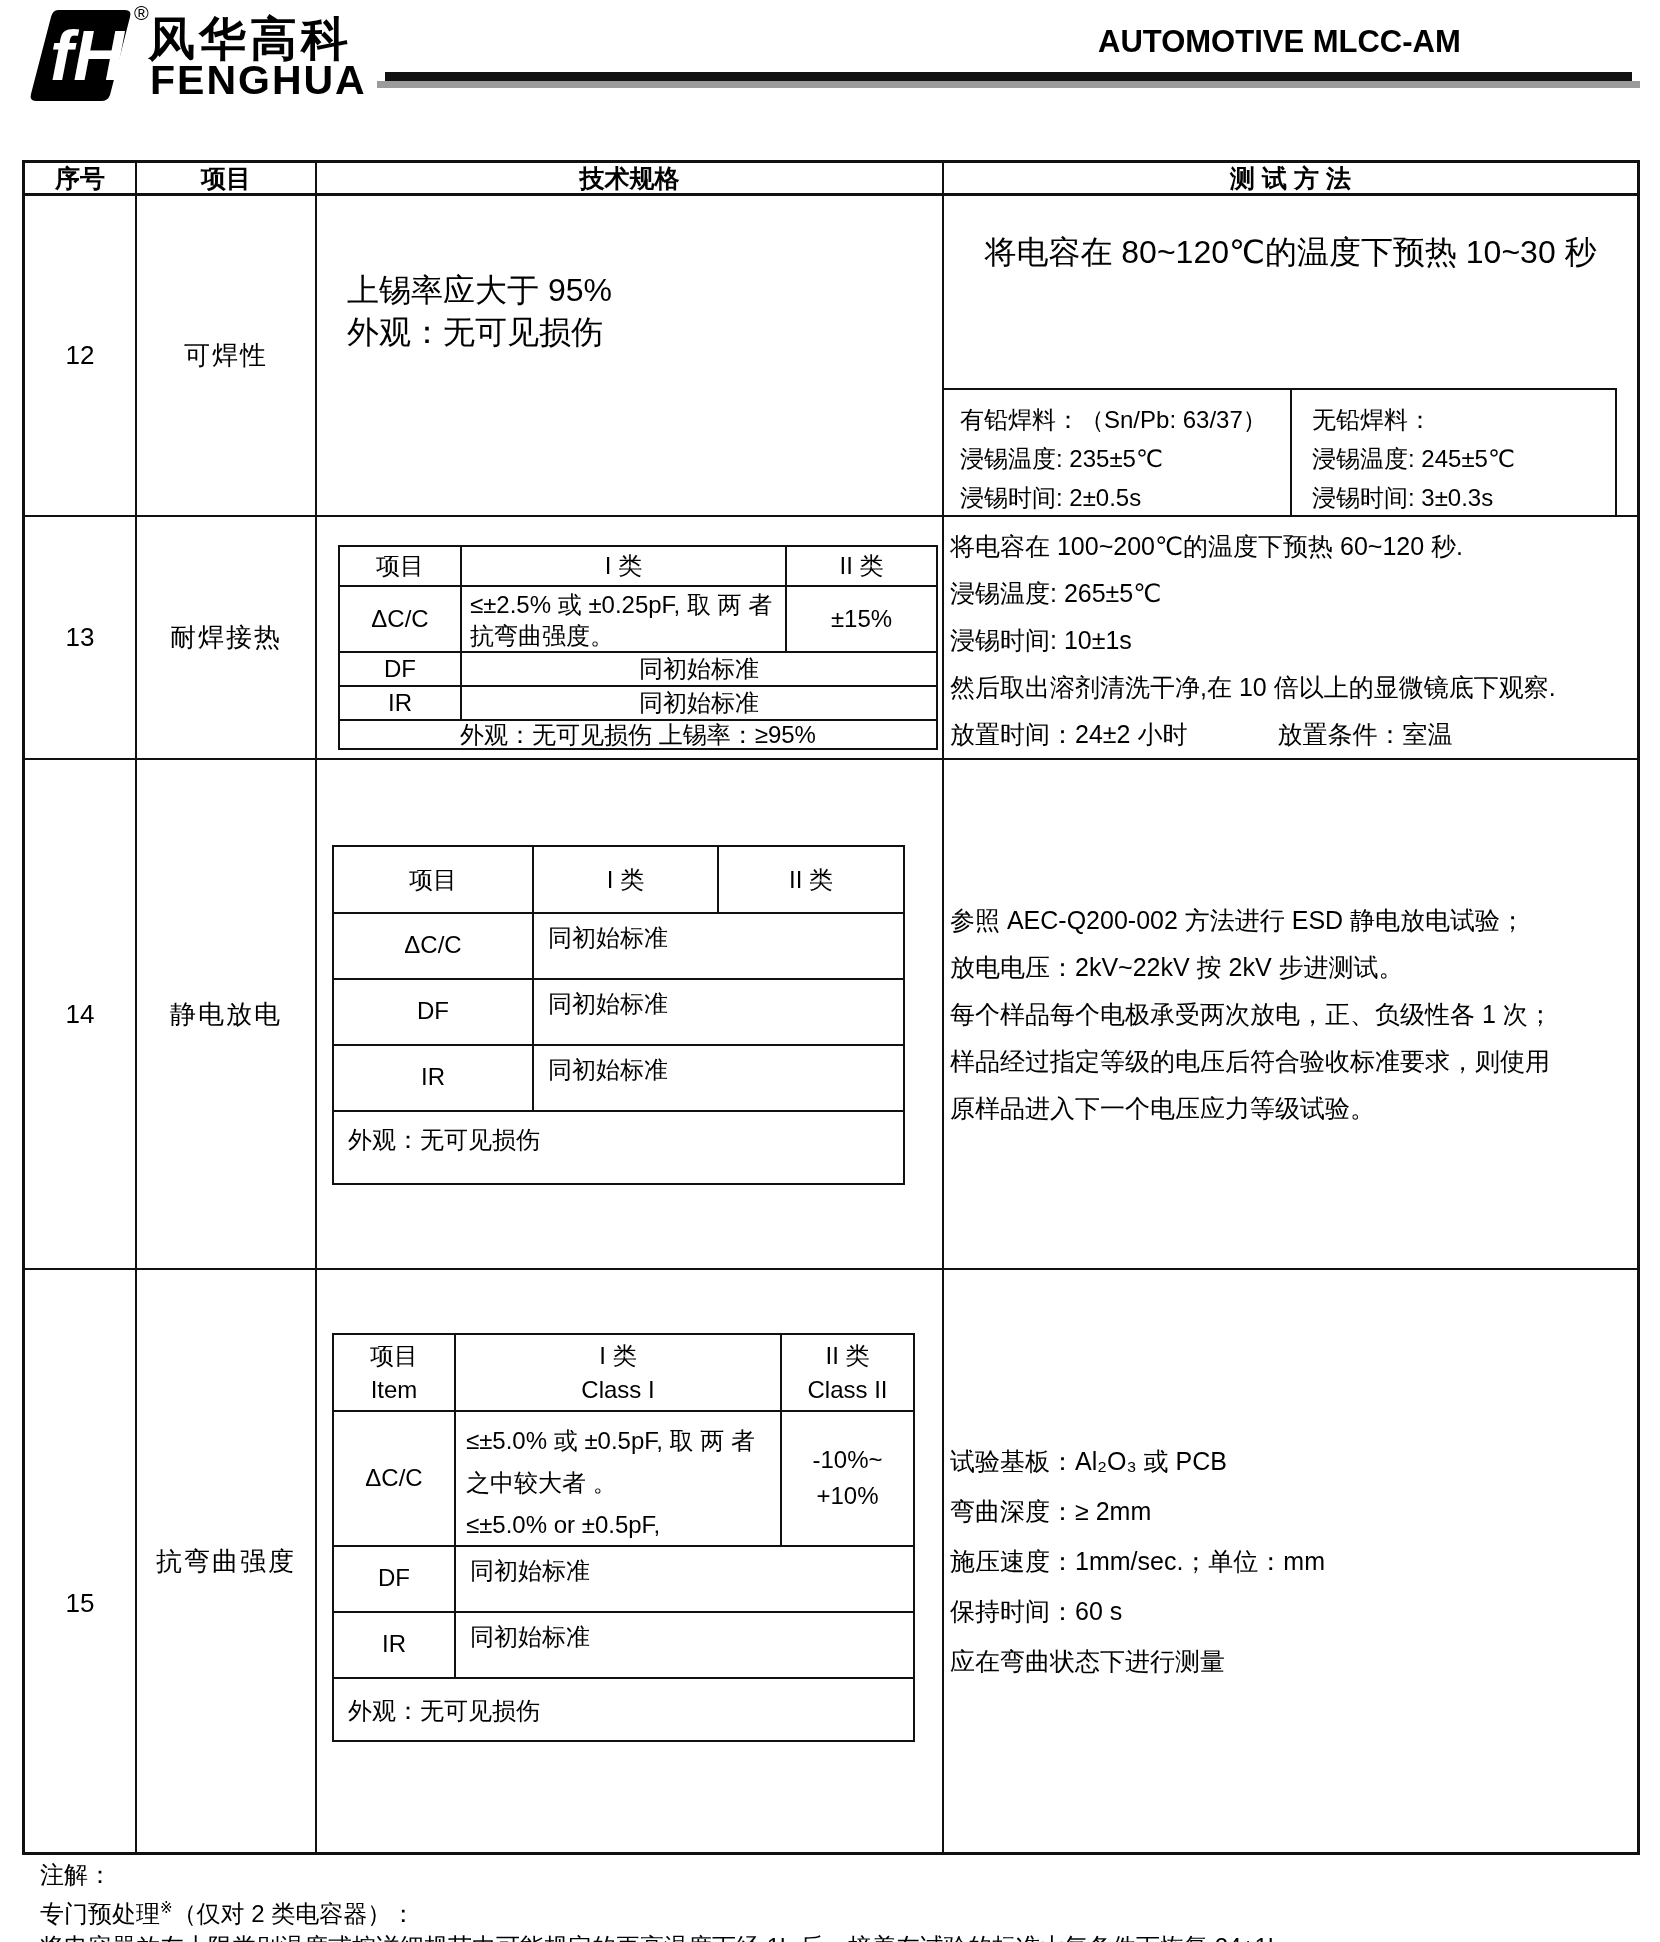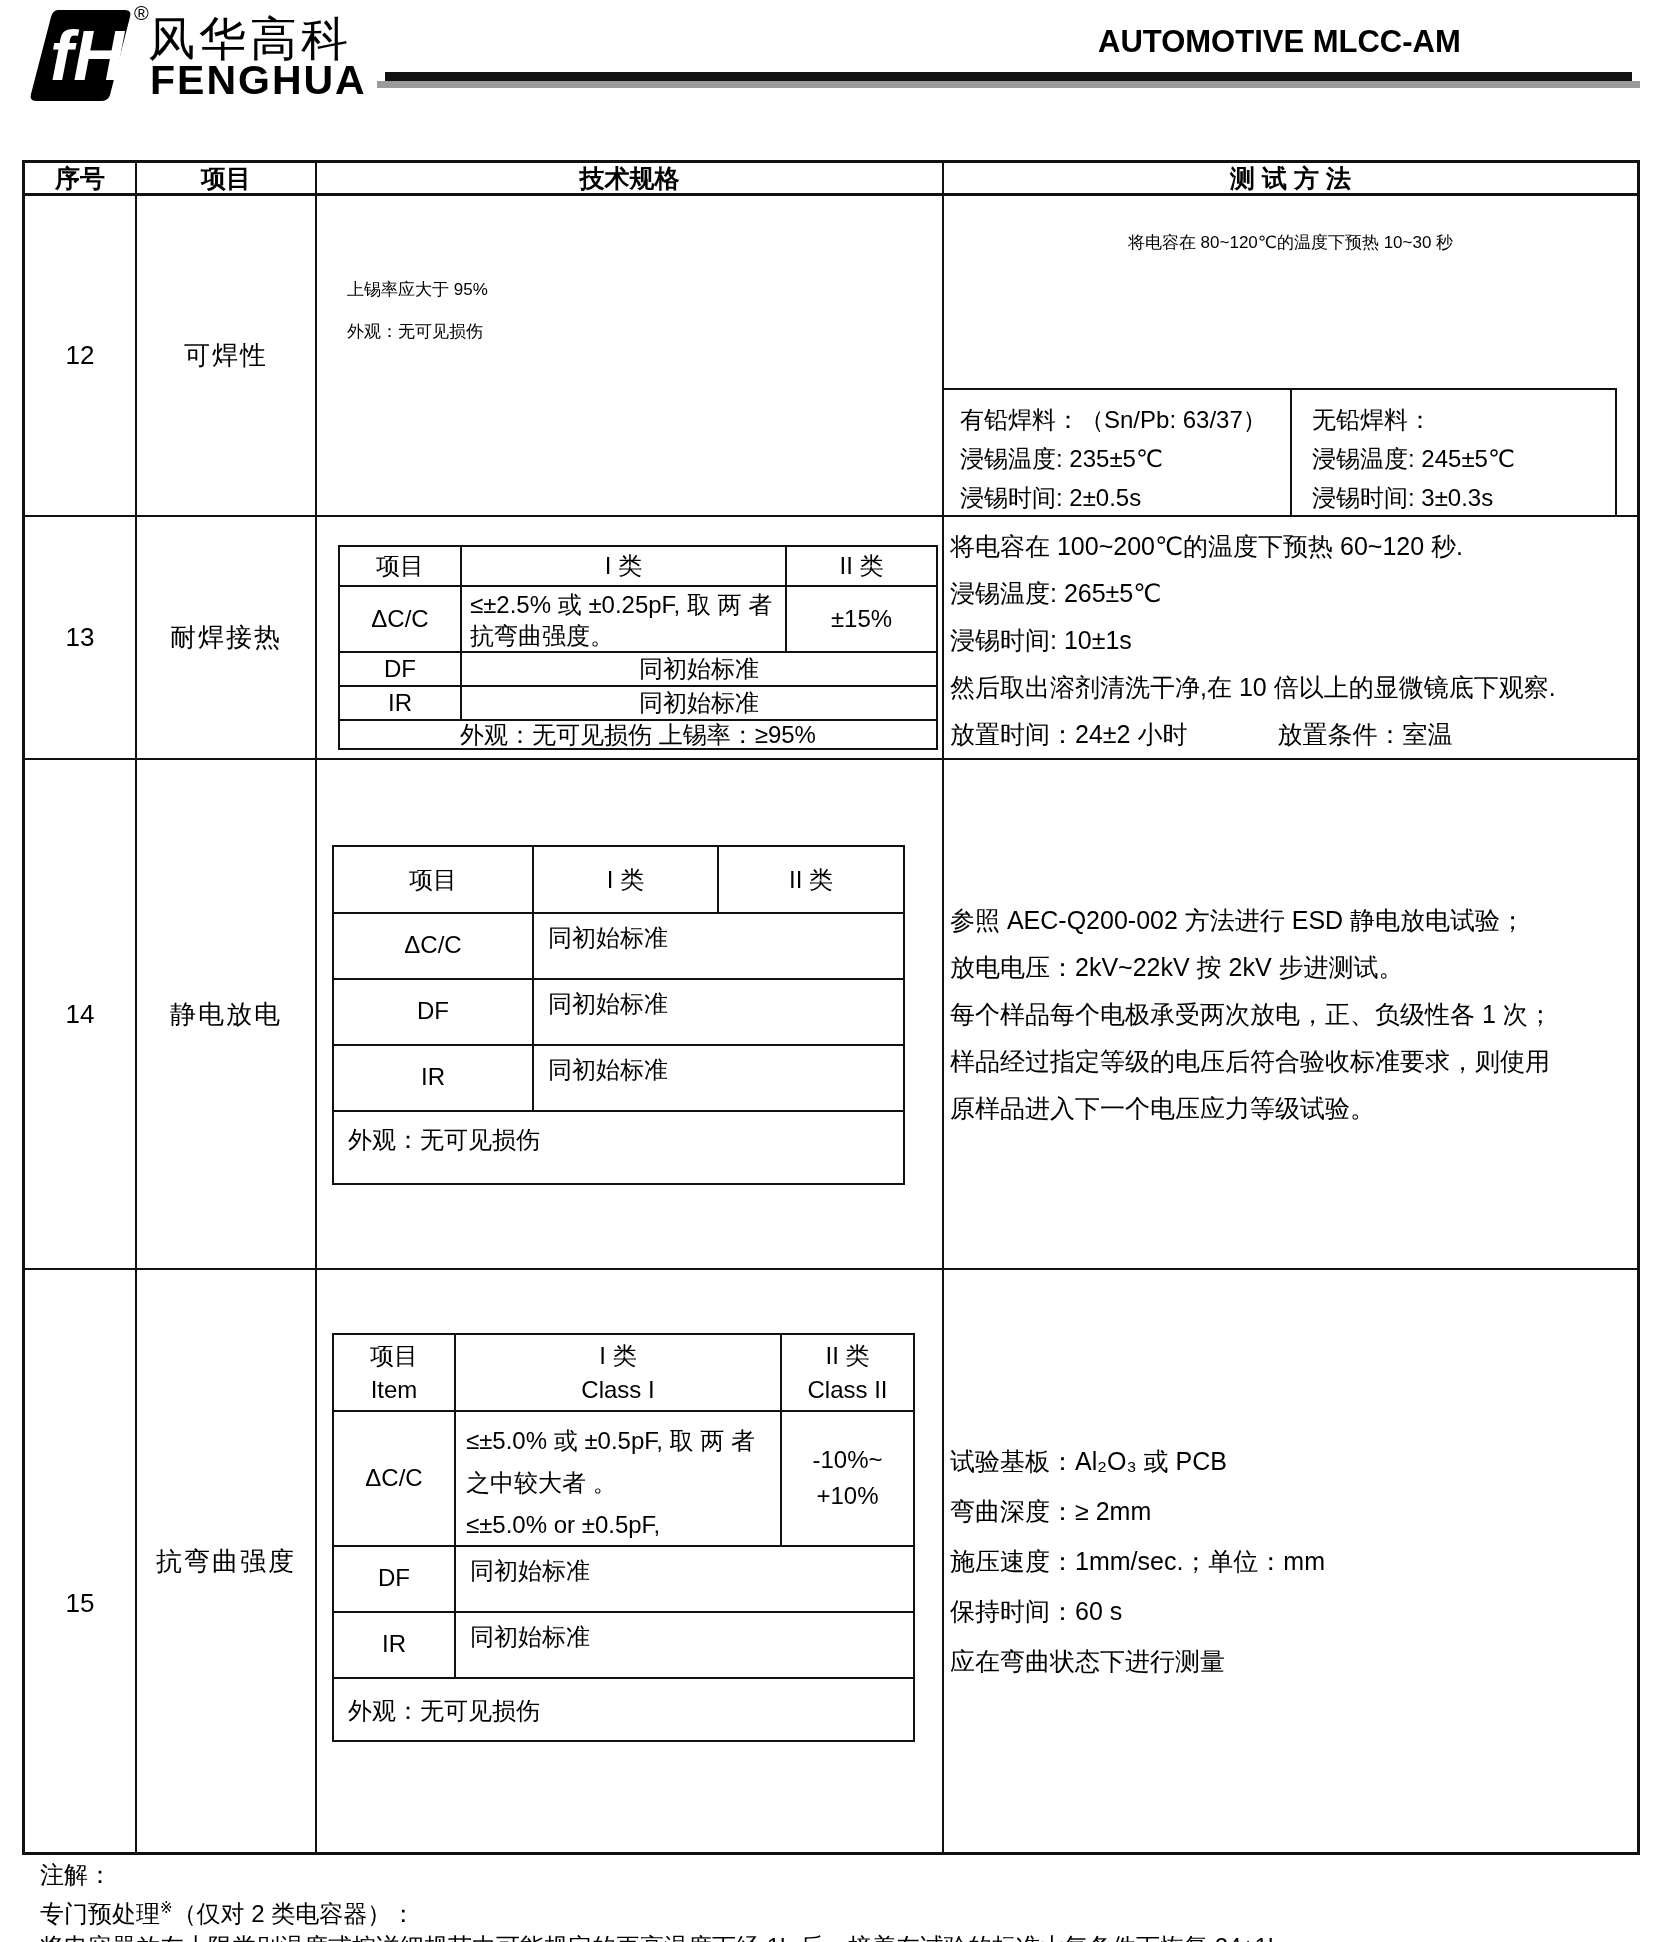--- a/index.html
+++ b/index.html
@@ -6,32 +6,32 @@
   .page{position:relative;width:1660px;height:1942px;background:#fff;overflow:hidden;
         font-family:"Liberation Sans","DejaVu Sans",sans-serif;color:#000;}
   .abs{position:absolute;}
   .ctr{display:flex;align-items:center;justify-content:center;text-align:center;}
   .line{position:absolute;background:#111;}
   .grayline{position:absolute;background:#9b9b9b;}
   .tbl{position:absolute;left:22px;top:160px;width:1618px;height:1695px;border:3px solid #111;box-sizing:border-box;}
   .th{font-size:25px;font-weight:600;}
   .num{font-size:26px;}
   .itemname{font-size:26px;letter-spacing:2px;}
-  .body-t{font-size:17px;}
+  .body-t{font-size:32px;}
   .inner{position:absolute;border:2px solid #111;box-sizing:content-box;background:#fff;}
   .il{position:absolute;background:#111;}
   .ic{position:absolute;font-size:24px;}
   .ic.ctr{display:flex;align-items:center;justify-content:center;text-align:center;}
   .mlines{position:absolute;font-size:25px;}
   .mlines div{line-height:47px;white-space:nowrap;}
   .subbox{position:absolute;border:2px solid #111;box-sizing:border-box;display:flex;}
   .subcell{font-size:24px;line-height:39px;box-sizing:border-box;}
   .notes{position:absolute;font-size:24px;line-height:33px;}
   sup{font-size:15px;}
-  .logo-cn{font-size:47px;font-weight:400;letter-spacing:4px;white-space:nowrap;}
+  .logo-cn{font-size:47px;font-weight:700;letter-spacing:4px;white-space:nowrap;}
   .logo-en{font-size:41px;font-weight:700;letter-spacing:2px;white-space:nowrap;}
   .doc-title{font-size:31px;font-weight:700;white-space:nowrap;}
 </style>
 </head>
 <body>
 
 <div class="page">
 
   <svg class="abs" style="left:28px;top:8px;" width="105" height="95" viewBox="0 0 105 95">
     <path d="M30 2 L97 2 Q104 2 102 9 L82 87 Q80 93 73 93 L8 93 Q1 93 3 86 L23 9 Q25 2 30 2 Z" fill="#000"></path>

